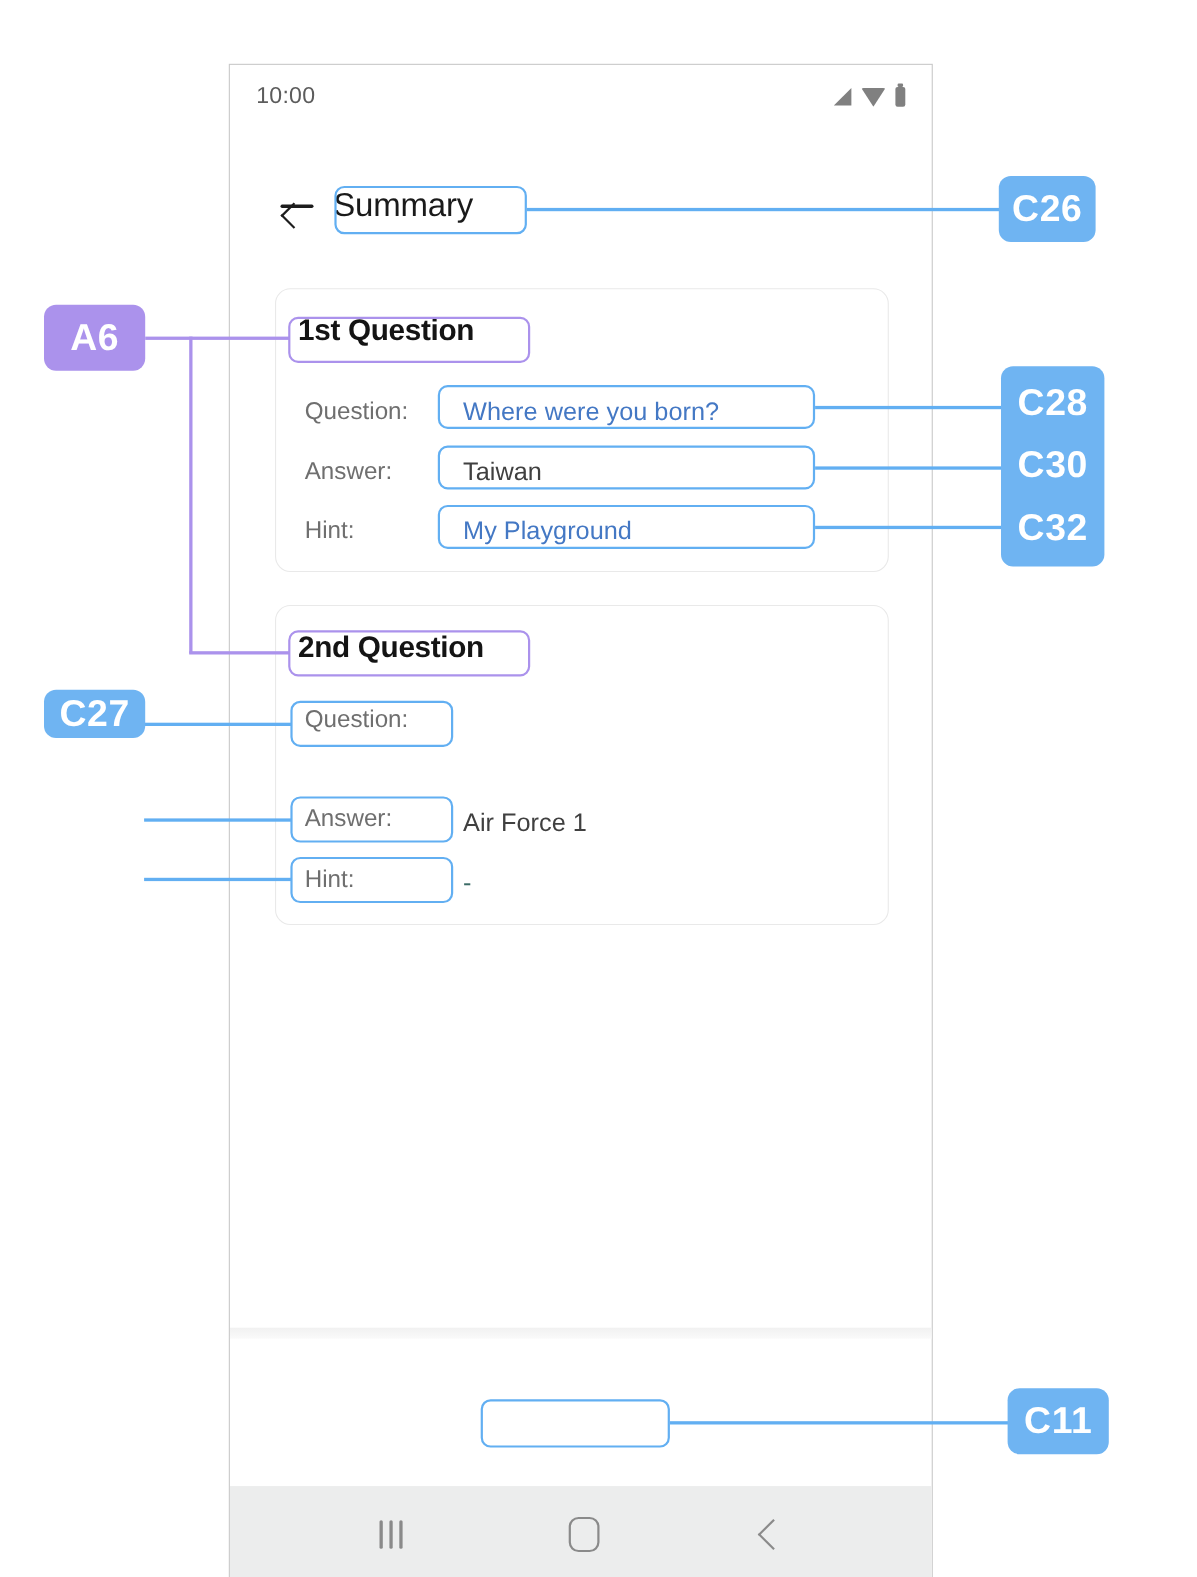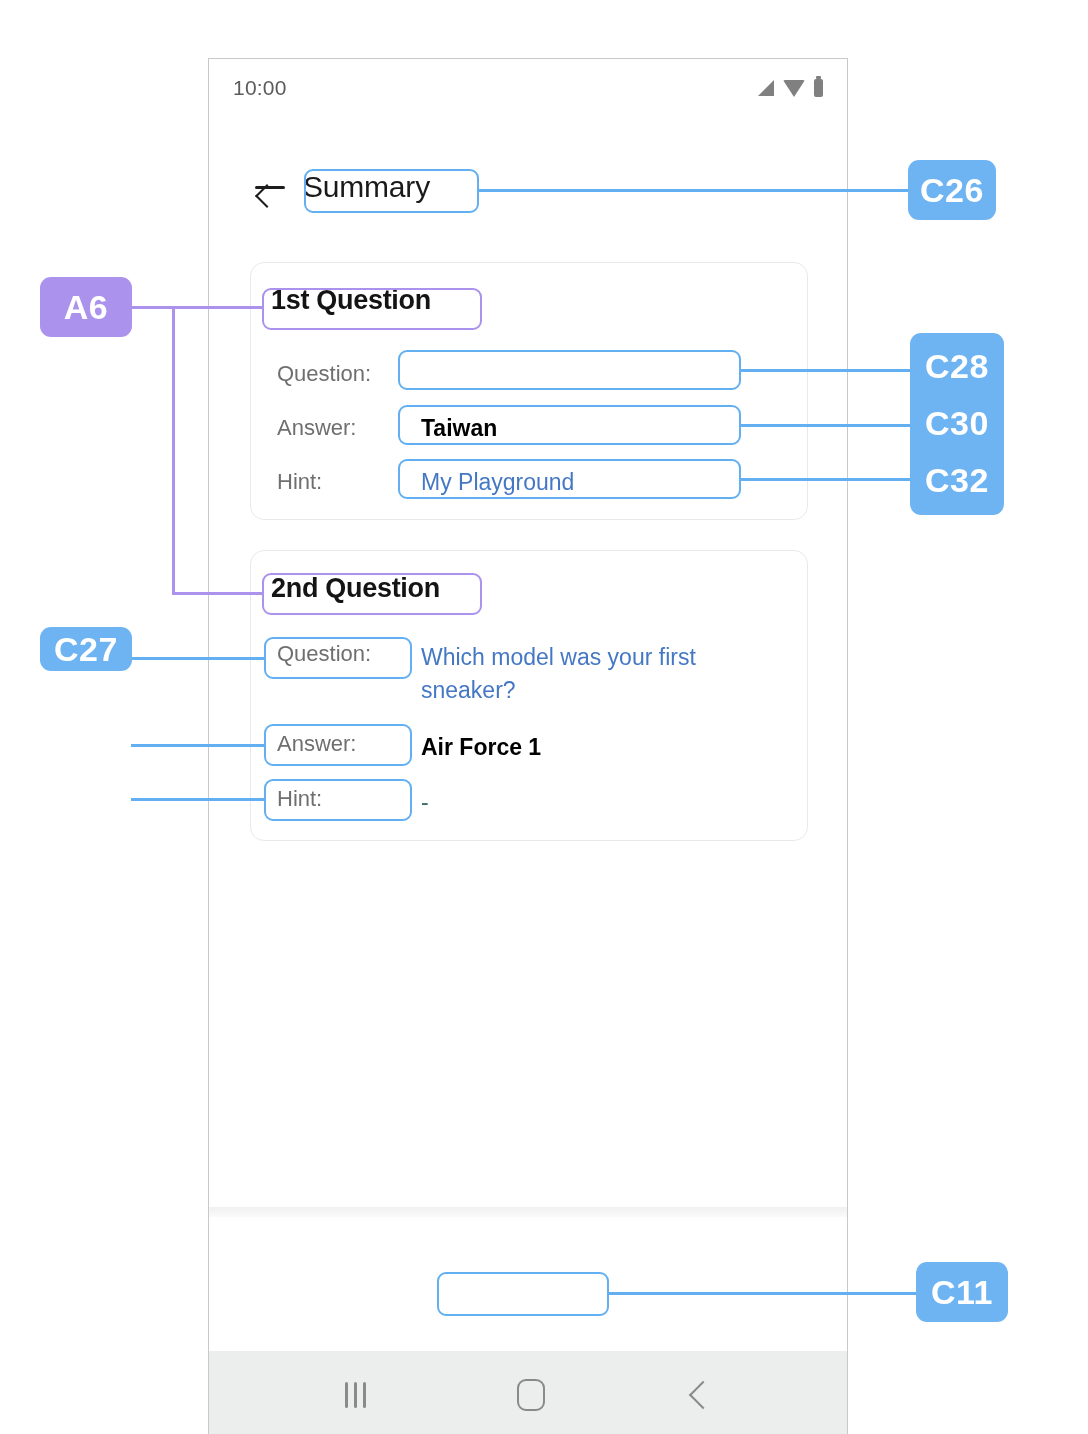--- a/index.html
+++ b/index.html
@@ -152,21 +152,21 @@
   }
   .row-label {
     font-size: 22px;
     color: #6f6f6f;
     white-space: nowrap;
   }
   .row-value {
     font-size: 23px;
     color: #4478c4;
   }
-  .row-value.bold { font-weight: bold; color: #000000; }
+  .row-value.bold { font-weight: normal; color: #404040; }
   .row-value.dash { color: #3b6b66; }
 
   
   #c1r1 { left: 26px; top: 98px; }
   #c1r2 { left: 26px; top: 152px; }
   #c1r3 { left: 26px; top: 206px; }
   #card1 .row-label { width: 120px; }
   #card1 .row-value { margin-left: 24px; }
 
   
@@ -309,39 +309,39 @@
     <div class="appbar">
       <div class="back-arrow"></div>
       <div class="appbar-title">Summary</div>
     </div>
 
     <div class="card" id="card1">
       <div class="card-title">1st Question</div>
 
       <div class="row" id="c1r1">
         <div class="row-label">Question:</div>
+        <div class="row-value">Where were you born?</div>
       </div>
 
       <div class="row" id="c1r2">
         <div class="row-label">Answer:</div>
         <div class="row-value bold">Taiwan</div>
       </div>
 
       <div class="row" id="c1r3">
         <div class="row-label">Hint:</div>
         <div class="row-value">My Playground</div>
       </div>
     </div>
 
     <div class="card" id="card2">
       <div class="card-title">2nd Question</div>
 
       <div class="row" id="c2r1">
         <div class="row-label">Question:</div>
-        <div class="row-value">Which model  was your first sneaker?</div>
       </div>
 
       <div class="row" id="c2r2">
         <div class="row-label">Answer:</div>
         <div class="row-value bold">Air Force 1</div>
       </div>
 
       <div class="row" id="c2r3">
         <div class="row-label">Hint:</div>
         <div class="row-value dash">-</div>

